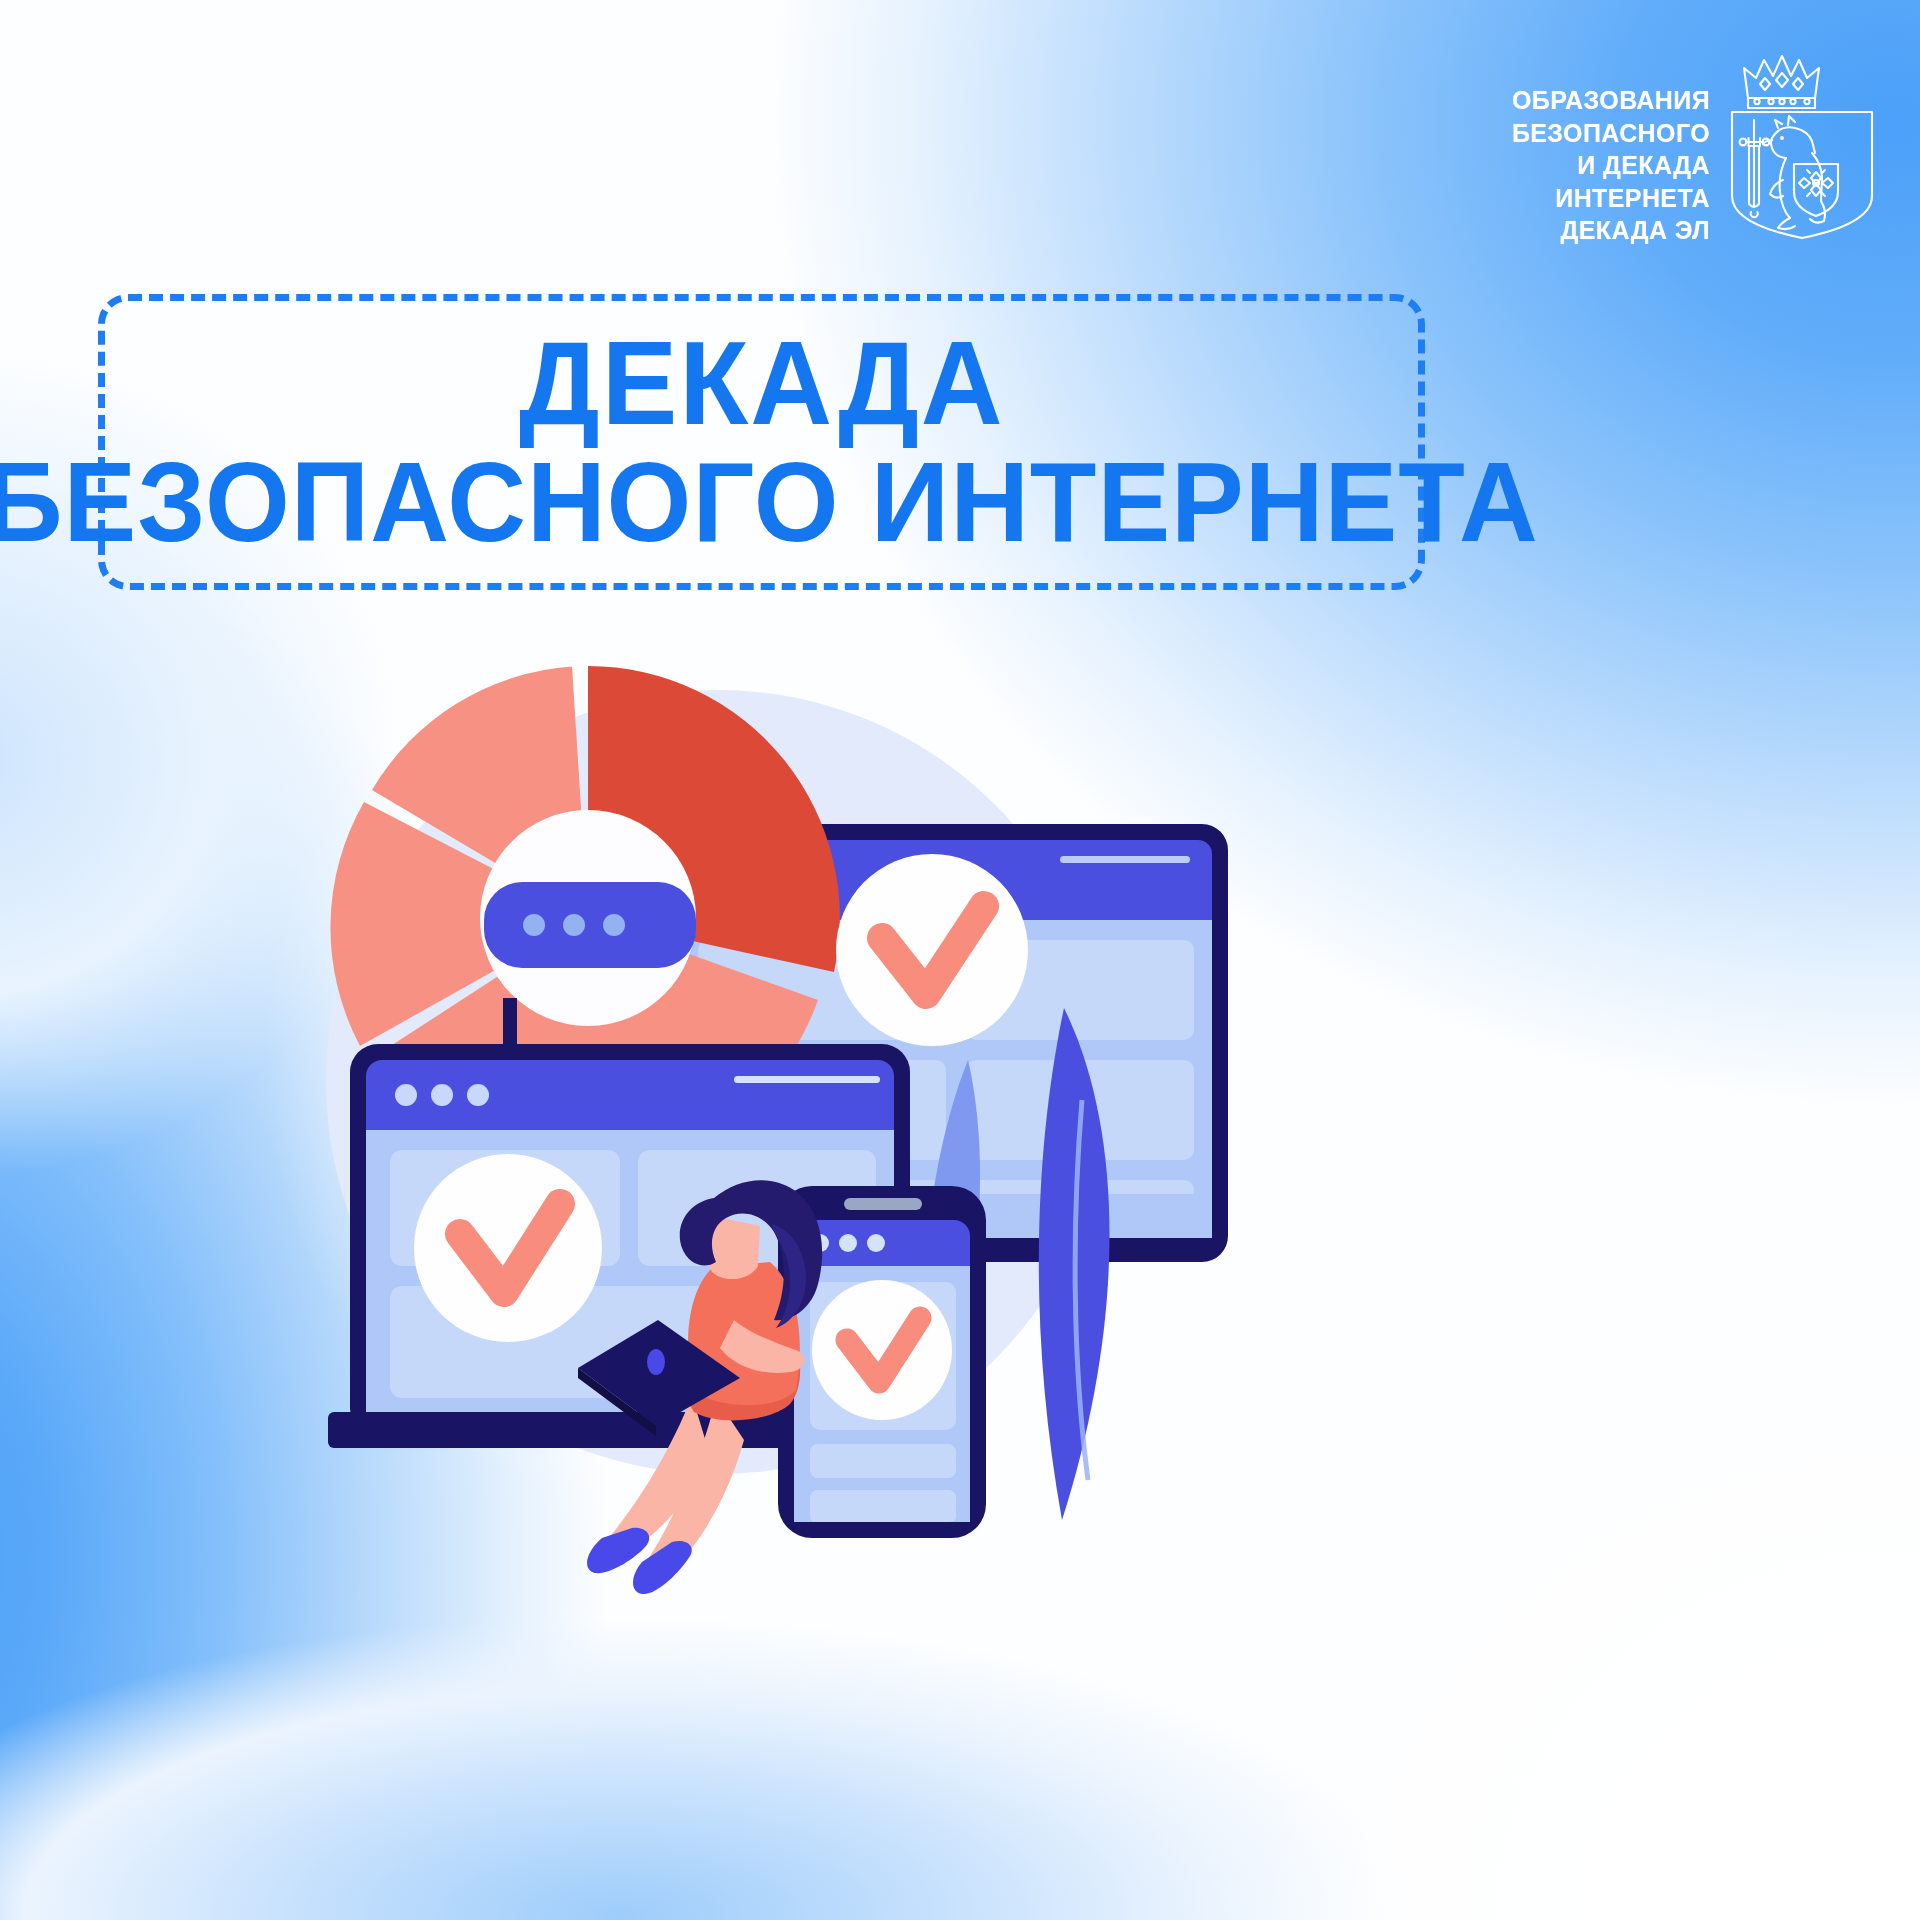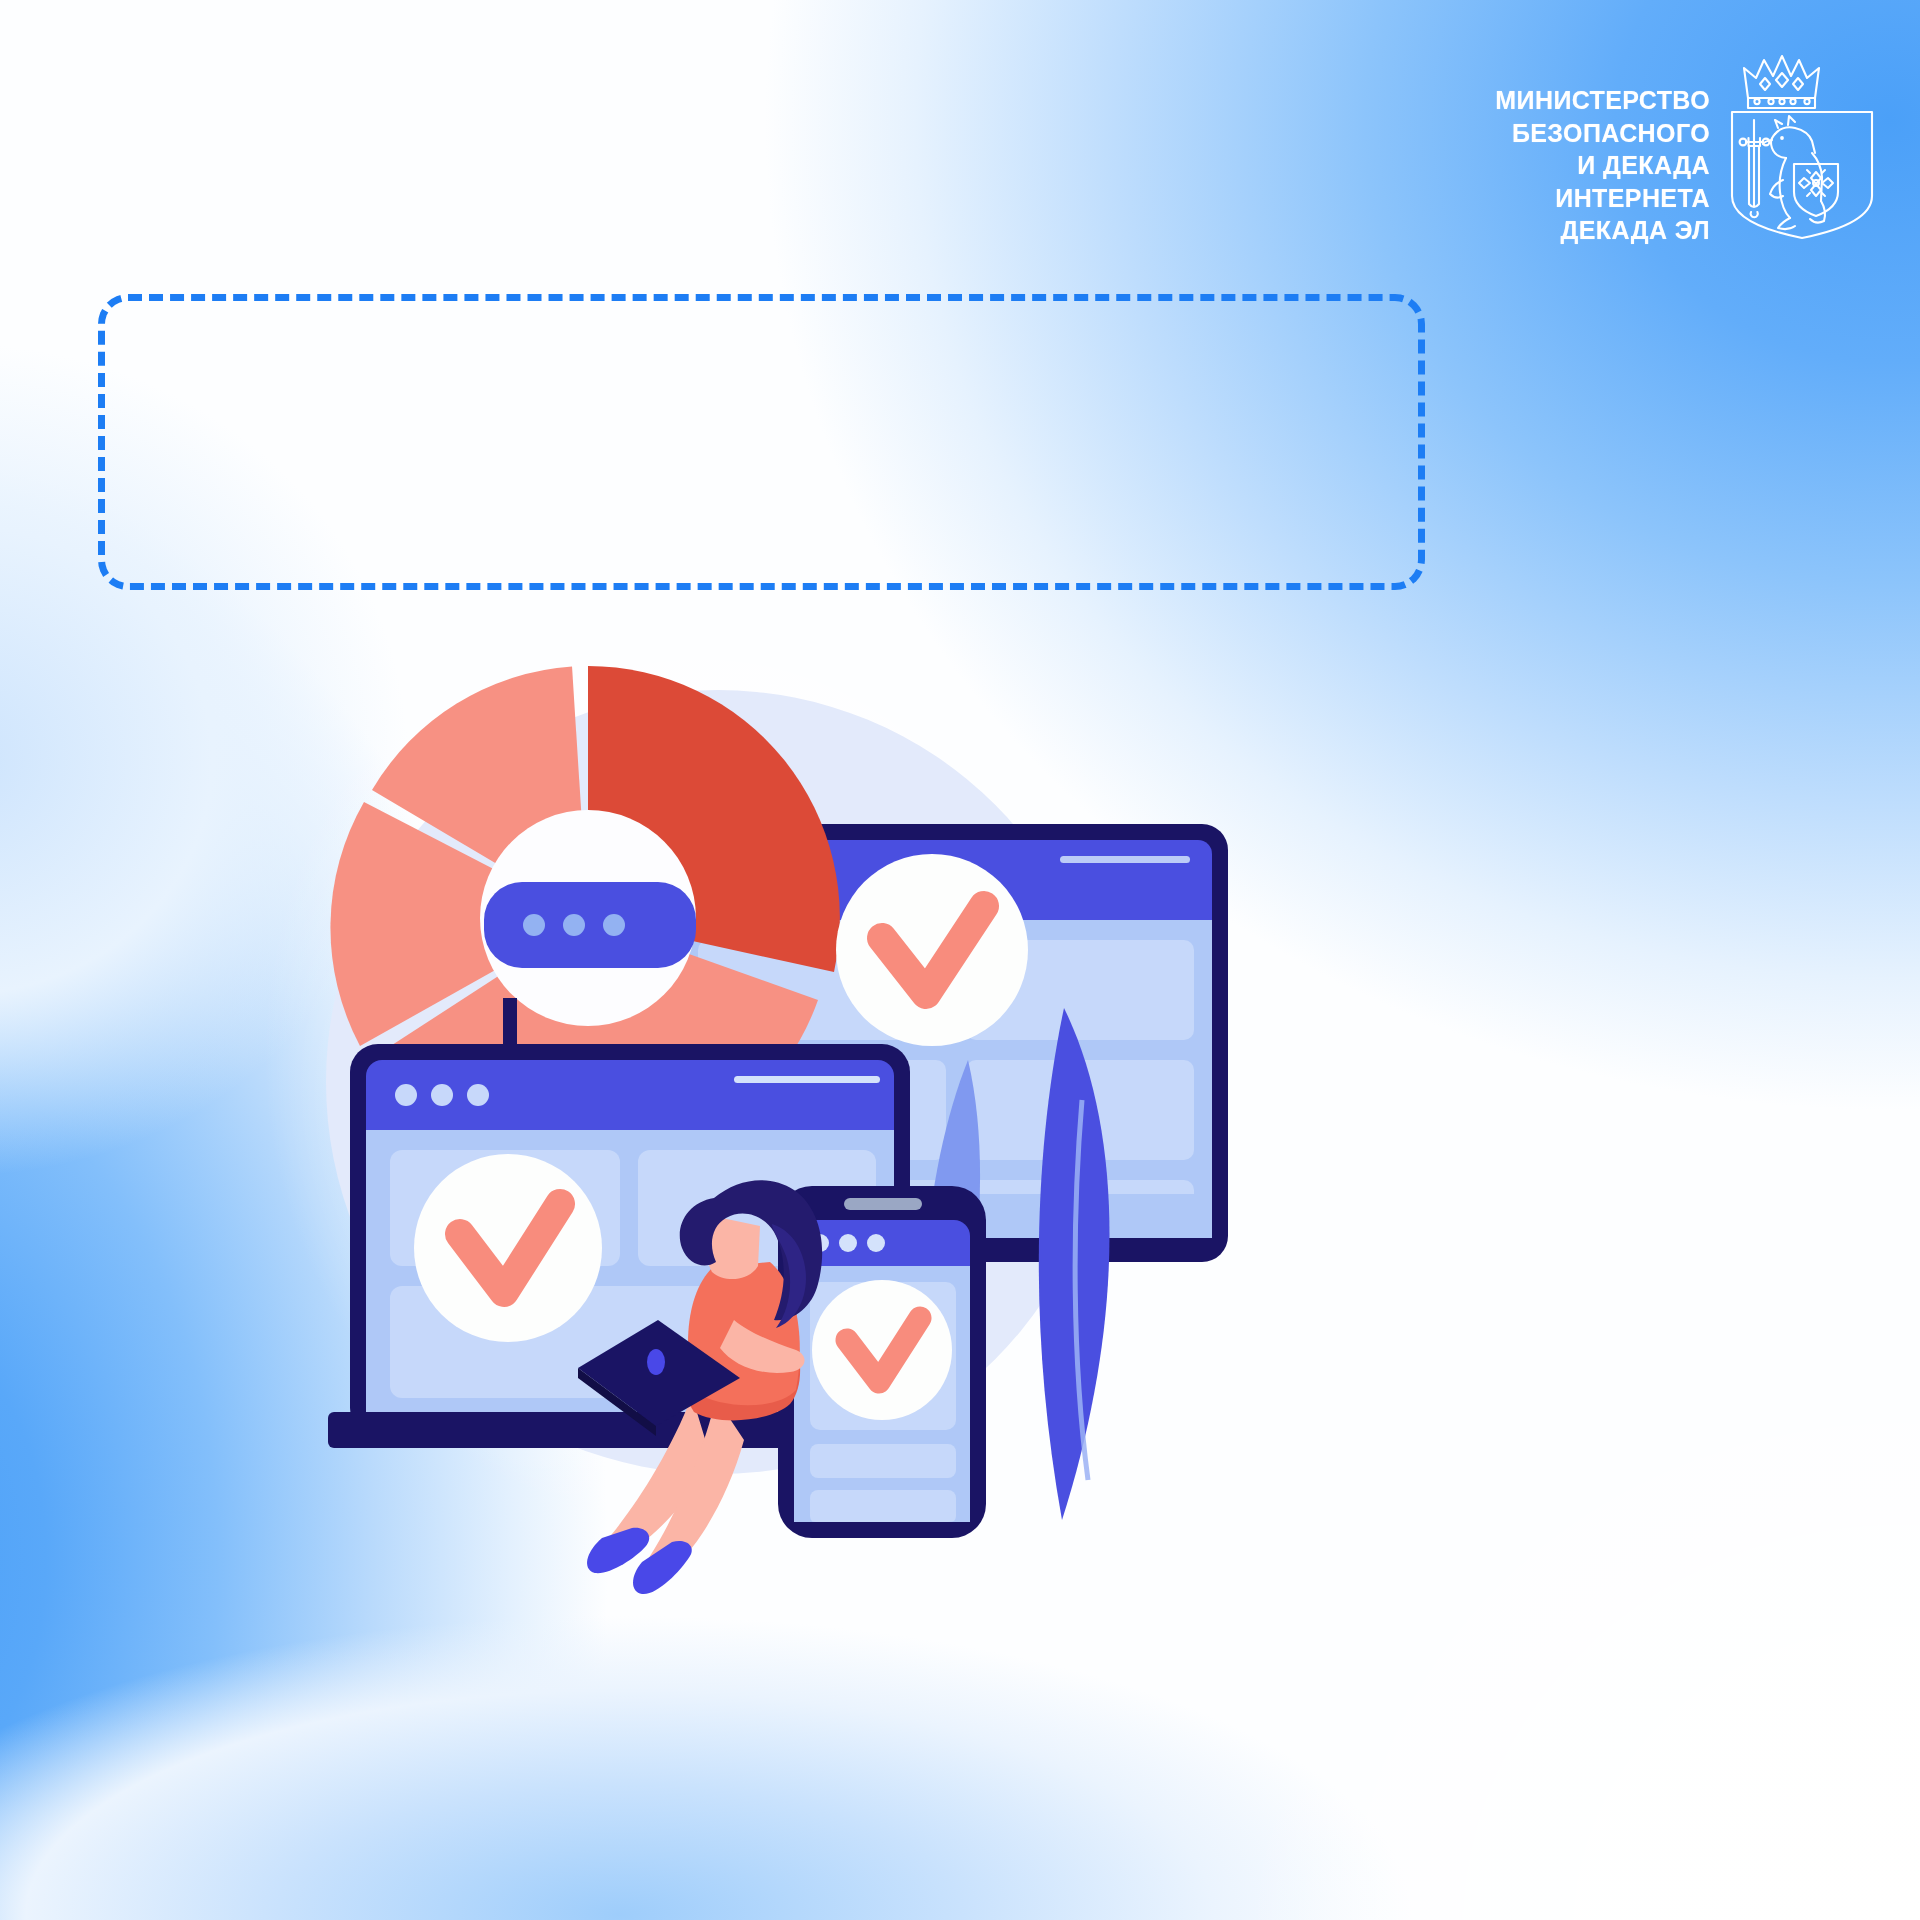--- a/index.html
+++ b/index.html
@@ -71,21 +71,21 @@
   <div class="bg-base"></div>
   <div class="bg-tr"></div>
   <div class="bg-bl"></div>
   <div class="bg-l"></div>
   <div class="bg-b"></div>
   <div class="bg-white-core"></div>
   <div class="bg-br"></div>
 
   <div class="logo">
     <div class="logo-text">
-      <div>МИНИСТЕРСТВО</div>
+      <div>ОБРАЗОВАНИЯ</div>
       <div>БЕЗОПАСНОГО</div>
       <div>И ДЕКАДА</div>
       <div>ИНТЕРНЕТА</div>
       <div>ДЕКАДА ЭЛ</div>
     </div>
     <div class="logo-emblem">
       <svg viewBox="0 0 152 196" fill="none" stroke="#ffffff" stroke-width="2.1" stroke-linejoin="round" stroke-linecap="round">
 
         <path d="M22 52 L18 22 L30 32 L38 14 L47 30 L56 10 L65 30 L73 14 L81 32 L93 22 L89 52 Z"></path>
         <path d="M22 52 L89 52 L89 62 L22 62 Z"></path>
@@ -132,20 +132,24 @@
           <path d="M84 127 l-3 -3"></path>
           <path d="M96 127 l3 -3"></path>
           <path d="M84 147 l-3 3"></path>
           <path d="M96 147 l3 3"></path>
         </g>
       </svg>
     </div>
   </div>
 
   <div class="title-box"></div>
+  <div class="title-wrap">
+    <div class="title-l1">ДЕКАДА</div>
+    <div class="title-l2">БЕЗОПАСНОГО ИНТЕРНЕТА</div>
+  </div>
 
   <div class="illo">
     <svg viewBox="0 0 860 960">
       <defs>
         <clipPath id="clipMon">
             <rect x="352" y="214" width="540" height="360" rx="16"></rect>
           </clipPath>
         <clipPath id="clipWin">
             <rect x="48" y="440" width="520" height="360" rx="18"></rect>
           </clipPath>

